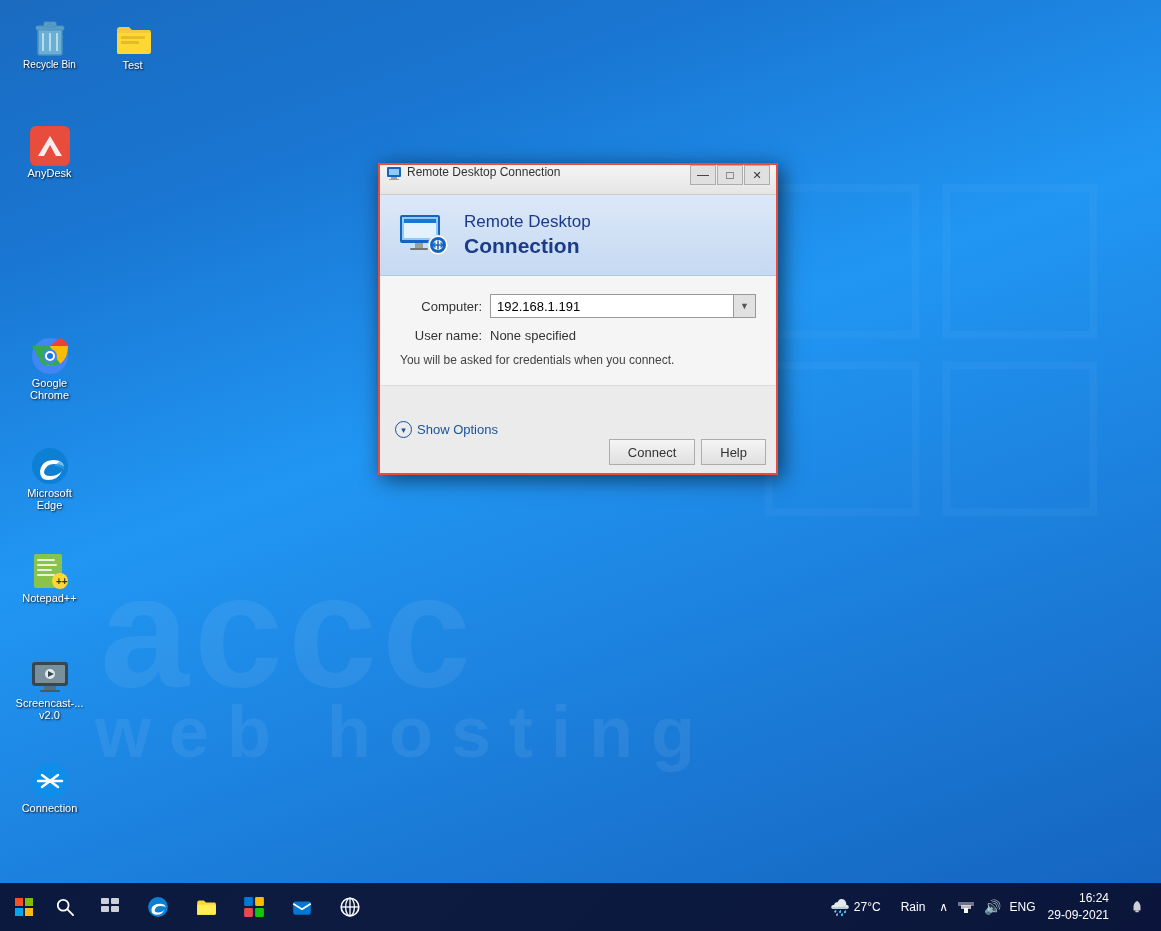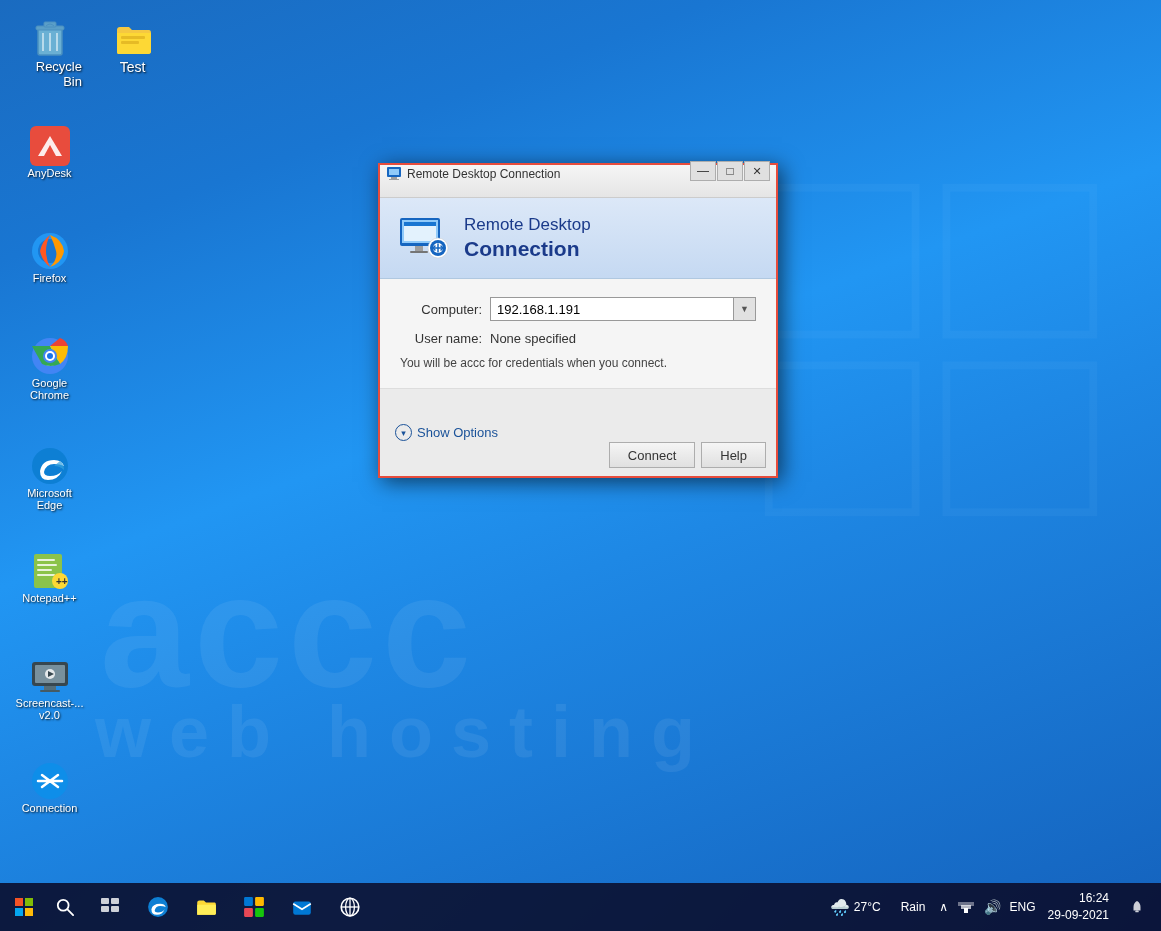--- a/index.html
+++ b/index.html
@@ -40,57 +40,46 @@
       <svg viewBox="0 0 40 40" width="40" height="40">
         <rect x="8" y="10" width="24" height="27" rx="2" fill="#6ab0d4" stroke="#4a90c0" stroke-width="1.5"></rect>
         <rect x="6" y="8" width="28" height="4" rx="1.5" fill="#5a9fc8" stroke="#4a90c0" stroke-width="1"></rect>
         <rect x="14" y="4" width="12" height="5" rx="1" fill="#5a9fc8" stroke="#4a90c0" stroke-width="1"></rect>
         <line x1="13" y1="15" x2="13" y2="33" stroke="white" stroke-width="1.5" opacity="0.7"></line>
         <line x1="20" y1="15" x2="20" y2="33" stroke="white" stroke-width="1.5" opacity="0.7"></line>
         <line x1="27" y1="15" x2="27" y2="33" stroke="white" stroke-width="1.5" opacity="0.7"></line>
         <path d="M16 8 Q20 4 24 8" fill="none" stroke="#4a90c0" stroke-width="1"></path>
       </svg>
     </div>
-    <span style="color:white;font-size:13px;text-align:right;text-shadow:1px 1px 2px rgba(0,0,0,0.9);">Recycle Bin</span>
+    <span style="color:white;font-size:10px;text-align:left;text-shadow:1px 1px 2px rgba(0,0,0,0.9);">Recycle Bin</span>
   </div>
 
   <div style="position:absolute;top:12px;left:95px;display:flex;flex-direction:column;align-items:center;width:75px;padding:5px;cursor:pointer;border-radius:3px;">
     <div style="width:42px;height:42px;display:flex;align-items:center;justify-content:center;">
       <svg viewBox="0 0 40 40" width="40" height="40">
         <path d="M4 12 Q4 9 7 9 L16 9 L19 12 L36 12 Q38 12 38 15 L38 33 Q38 36 35 36 L5 36 Q4 36 4 33 Z" fill="#f5c842"></path>
         <path d="M4 15 L38 15 L38 33 Q38 36 35 36 L5 36 Q4 36 4 33 Z" fill="#fdd835"></path>
         <rect x="8" y="18" width="24" height="3" rx="1" fill="rgba(180,120,0,0.3)"></rect>
         <rect x="8" y="23" width="18" height="3" rx="1" fill="rgba(180,120,0,0.3)"></rect>
       </svg>
     </div>
-    <span style="color:white;font-size:14px;text-align:left;text-shadow:1px 1px 2px rgba(0,0,0,0.9);">Test</span>
+    <span style="color:white;font-size:11px;text-align:left;text-shadow:1px 1px 2px rgba(0,0,0,0.9);">Test</span>
   </div>
 
   <div style="position:absolute;top:120px;left:12px;display:flex;flex-direction:column;align-items:center;width:75px;padding:5px;cursor:pointer;border-radius:3px;">
     <div style="width:42px;height:42px;display:flex;align-items:center;justify-content:center;">
       <svg viewBox="0 0 40 40" width="40" height="40">
         <rect width="40" height="40" rx="6" fill="#e84c3d"></rect>
         <path d="M8 30 L20 10 L32 30 Z" fill="white" opacity="0.9"></path>
         <path d="M14 30 L20 19 L26 30 Z" fill="#e84c3d"></path>
       </svg>
     </div>
     <span style="color:white;font-size:11px;text-align:center;text-shadow:1px 1px 2px rgba(0,0,0,0.9);">AnyDesk</span>
   </div>
 
-  <div style="position:absolute;top:225px;left:12px;display:flex;flex-direction:column;align-items:center;width:75px;padding:5px;cursor:pointer;border-radius:3px;">
-    <div style="width:42px;height:42px;display:flex;align-items:center;justify-content:center;">
-      <svg viewBox="0 0 40 40" width="40" height="40">
-        <circle cx="20" cy="20" r="18" fill="#2196f3"></circle>
-        <circle cx="20" cy="20" r="12" fill="#1976d2"></circle>
-        <path d="M20 4 Q32 8 34 20 Q32 32 20 36 Q28 28 26 20 Q24 12 20 4Z" fill="#ff9800"></path>
-        <path d="M20 4 Q12 10 10 20 Q12 30 20 36 Q16 28 16 20 Q16 12 20 4Z" fill="#ff5722"></path>
-      </svg>
-    </div>
-    <span style="color:white;font-size:11px;text-align:center;text-shadow:1px 1px 2px rgba(0,0,0,0.9);">Firefox</span>
-  </div>
 
   <div style="position:absolute;top:330px;left:12px;display:flex;flex-direction:column;align-items:center;width:75px;padding:5px;cursor:pointer;border-radius:3px;">
     <div style="width:42px;height:42px;display:flex;align-items:center;justify-content:center;">
       <svg viewBox="0 0 40 40" width="40" height="40">
         <circle cx="20" cy="20" r="18" fill="#4285f4"></circle>
         <circle cx="20" cy="20" r="10" fill="white"></circle>
         <path d="M20 10 L38 10 Q36 4 30 2 Z" fill="#ea4335"></path>
         <path d="M20 10 L38 10 Q38 22 30 28 Z" fill="#fbbc05"></path>
         <path d="M20 10 L30 28 Q20 32 12 28 L2 10 Z" fill="#34a853"></path>
         <circle cx="20" cy="20" r="7" fill="#4285f4"></circle>
@@ -148,21 +137,21 @@
         <path d="M8 20 L20 20 M20 20 L32 20 M12 14 L20 20 L12 26 M28 14 L20 20 L28 26" stroke="white" stroke-width="2.5" fill="none" stroke-linecap="round"></path>
       </svg>
     </div>
     <span style="color:white;font-size:11px;text-align:center;text-shadow:1px 1px 2px rgba(0,0,0,0.9);">Connection</span>
   </div>
 
 </div>
 
 <div style="position:absolute;top:163px;left:378px;width:400px;background:#f0f0f0;border:2px solid #e74c3c;box-shadow:4px 4px 20px rgba(0,0,0,0.6);">
 
-  <div style="display:flex;align-items:flex-end;background:linear-gradient(to bottom,#f5f5f5,#e5e5e5);padding:16px 6px;border-bottom:1px solid #ccc;height:30px;">
+  <div style="display:flex;align-items:flex-start;background:linear-gradient(to bottom,#f5f5f5,#e5e5e5);padding:0 6px;border-bottom:1px solid #ccc;height:30px;">
     <div style="width:16px;height:16px;margin-right:5px;flex-shrink:0;">
       <svg viewBox="0 0 16 16" width="16" height="16">
         <rect x="1" y="2" width="14" height="10" rx="1" fill="#1565c0"></rect>
         <rect x="3" y="4" width="10" height="6" fill="#90caf9"></rect>
         <rect x="5" y="12" width="6" height="2" fill="#9e9e9e"></rect>
         <rect x="3" y="14" width="10" height="1" fill="#9e9e9e"></rect>
       </svg>
     </div>
     <span style="font-size:12px;color:#333;flex:1;">Remote Desktop Connection</span>
     <div style="display:flex;gap:1px;">
@@ -208,21 +197,21 @@
         <input type="text" style="flex: 1 1 0%; height: 24px; border: 1px solid rgb(153, 153, 153); background: white; padding: 2px 6px; font-size: 13px; outline: none;" value="192.168.1.191">
         <div style="width:22px;height:24px;background:#e1e1e1;border:1px solid #999;border-left:none;display:flex;align-items:center;justify-content:center;cursor:pointer;font-size:9px;color:#555;">▼</div>
       </div>
     </div>
 
     <div style="display:flex;align-items:center;margin-bottom:10px;">
       <span style="width:90px;font-size:13px;color:#333;text-align:right;padding-right:8px;">User name:</span>
       <span style="font-size:13px;color:#333;">None specified</span>
     </div>
 
-    <div style="font-size:12px;color:#444;margin-bottom:8px;">You will be accc for credentials when you connect.</div>
+    <div style="font-size:12px;color:#444;margin-bottom:8px;">You will be asked for credentials when you connect.</div>
   </div>
 
   <div style="padding:8px 10px;background:#ebebeb;border-top:1px solid #ddd;display:flex;align-items:center;justify-content:space-between;">
     <button style="display:flex;align-items:center;gap:5px;background:none;border:none;cursor:pointer;font-size:13px;color:#1a5299;padding:3px 5px;">
       <span style="width:17px;height:17px;border-radius:50%;border:1.5px solid #1a5299;display:flex;align-items:center;justify-content:center;font-size:9px;color:#1a5299;flex-shrink:0;">▾</span>
       <span>Show Options</span>
     </button>
     <div style="display:flex;gap:6px;margin-top:45px;">
       <button style="height:26px;padding:0 18px;background:linear-gradient(to bottom,#f5f5f5,#e0e0e0);border:1px solid #adadad;cursor:pointer;font-size:13px;color:#333;">Connect</button>
       <button style="height:26px;padding:0 18px;background:linear-gradient(to bottom,#f5f5f5,#e0e0e0);border:1px solid #adadad;cursor:pointer;font-size:13px;color:#333;">Help</button>

